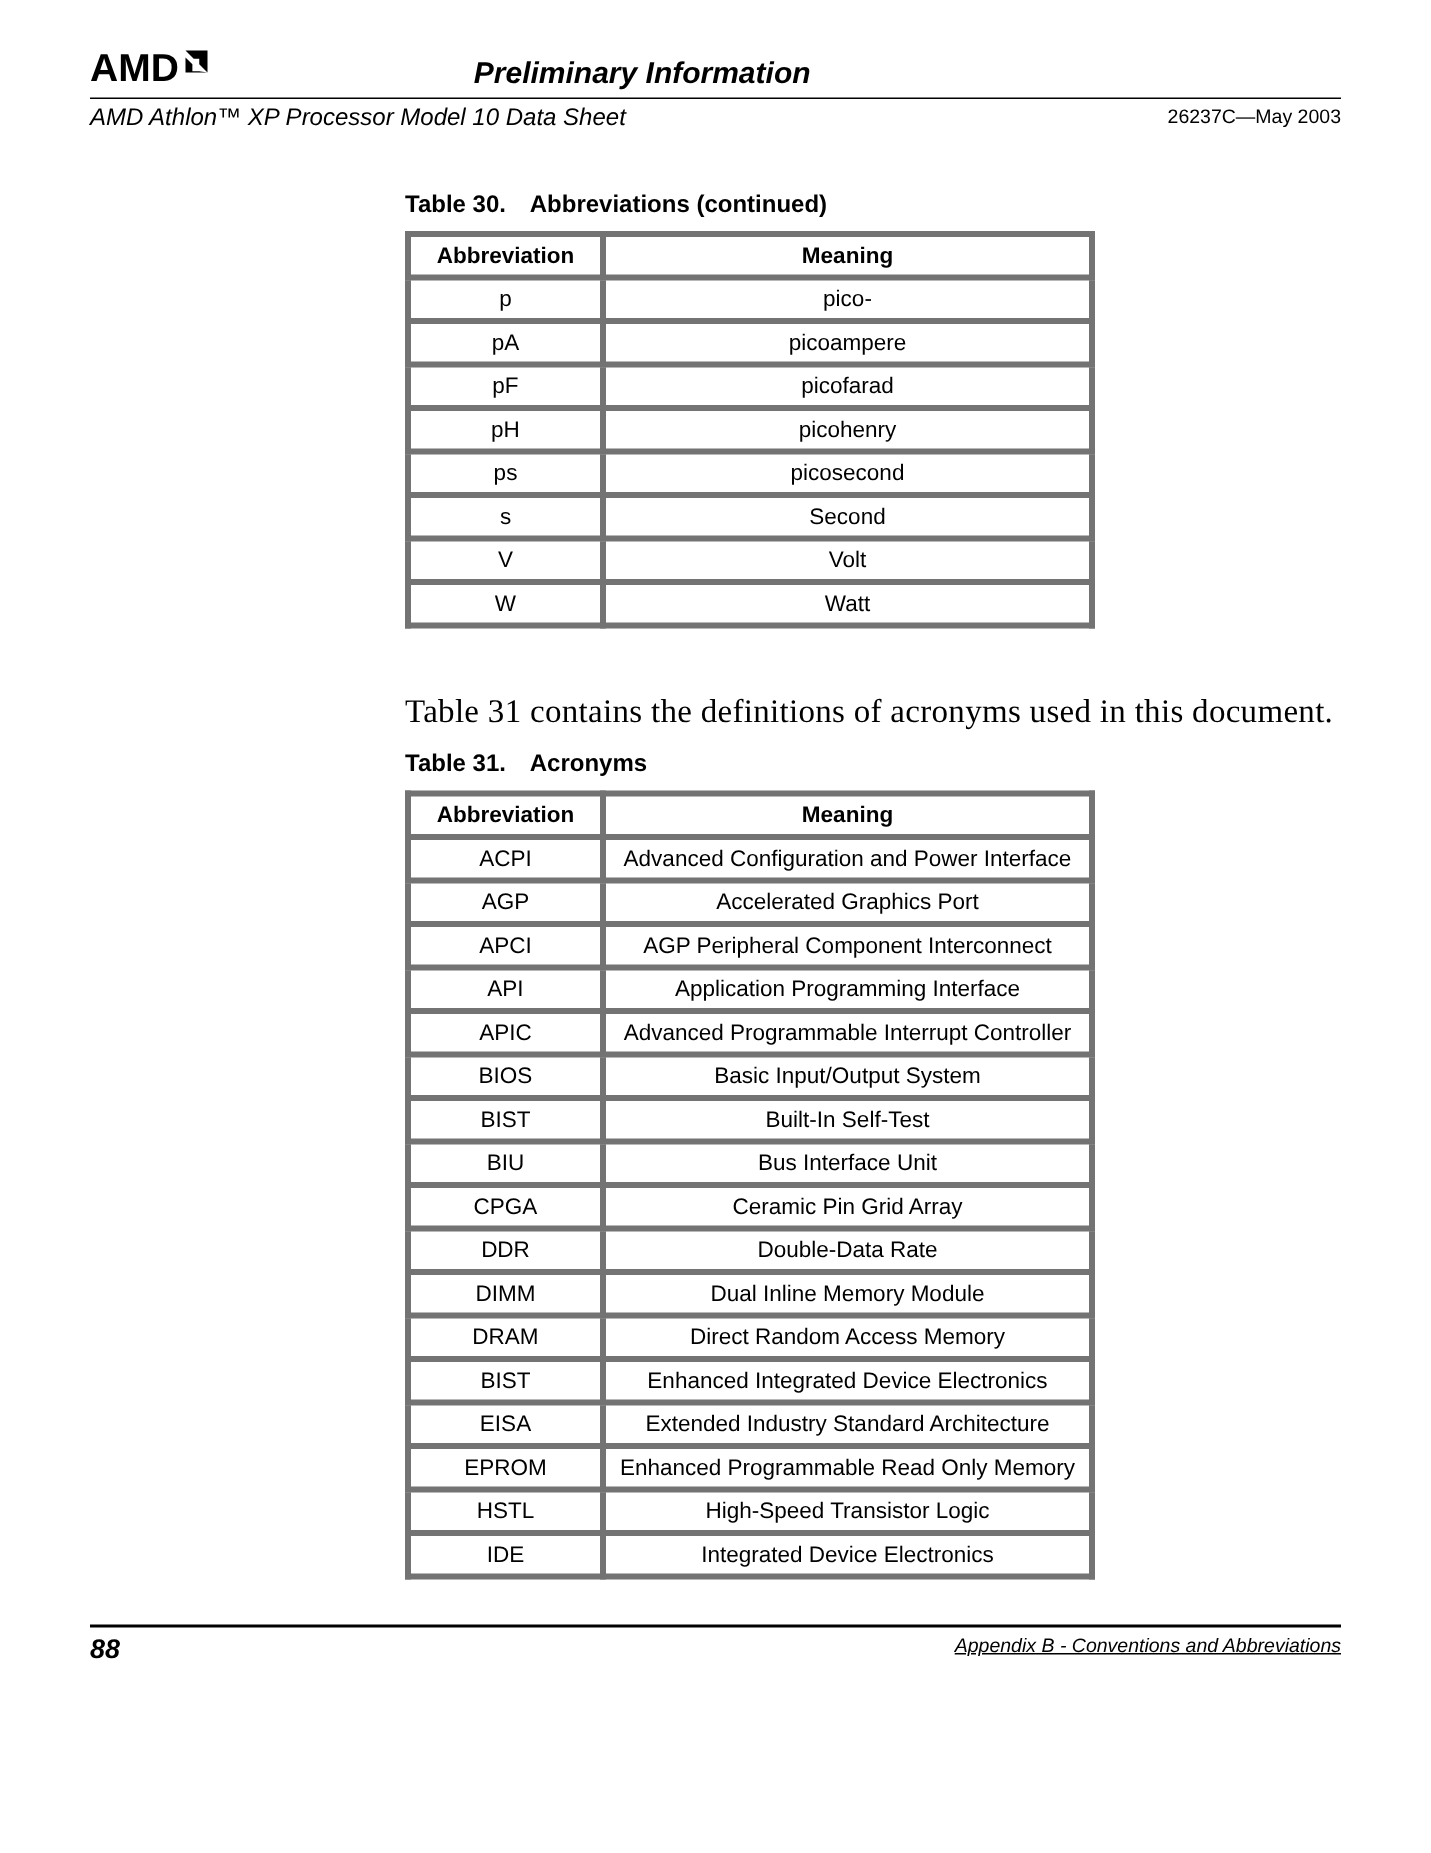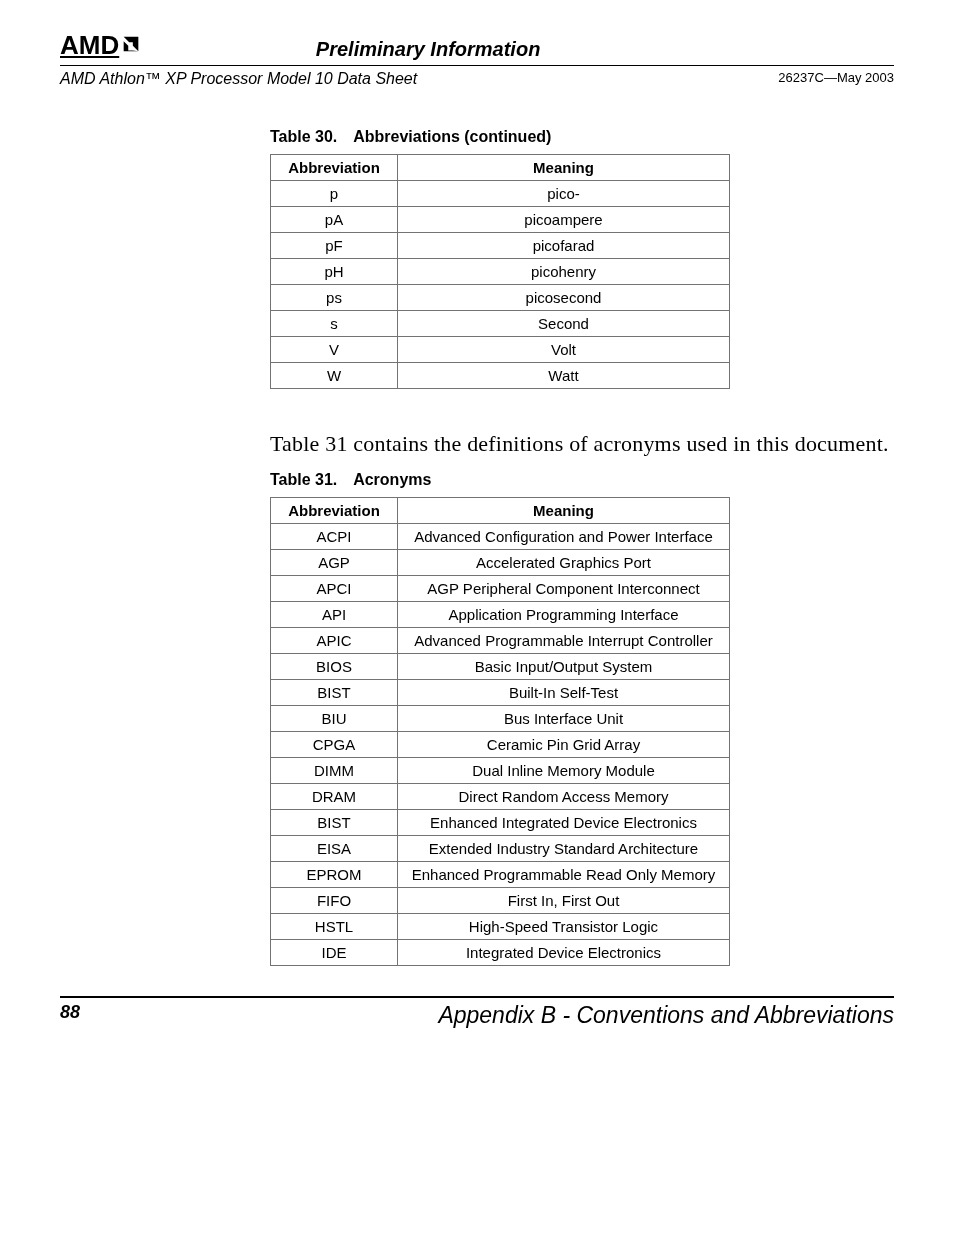--- a/index.html
+++ b/index.html
@@ -18,22 +18,20 @@
     align-items: flex-end;
     justify-content: space-between;
     margin-bottom: 4px;
   }
   .logo {
     font-family: Arial, Helvetica, sans-serif;
     font-weight: 900;
     font-size: 26px;
     letter-spacing: 0px;
     display: flex;
-    align-items: center;
-    text-decoration: underline;
   }
   .logo-mark {
     display: inline-block;
     margin-left: 1px;
     font-size: 26px;
     line-height: 1;
   }
   .prelim {
     font-family: Arial, Helvetica, sans-serif;
     font-weight: 900;
@@ -73,21 +71,21 @@
   .table-caption .num {
     margin-right: 12px;
   }
   table.data {
     border-collapse: collapse;
     width: 460px;
     font-family: Arial, Helvetica, sans-serif;
     font-size: 15px;
   }
   table.data th, table.data td {
-    border: 1px solid #737373;
+    border: 4px solid #737373;
     padding: 4px 8px;
     text-align: center;
   }
   table.data th {
     font-weight: 700;
   }
   table.data td.abbr {
     width: 110px;
   }
   .para {
@@ -110,21 +108,22 @@
     font-family: Arial, Helvetica, sans-serif;
     gap: 48px;
   }
   .page-num {
     font-weight: 700;
     font-style: italic;
     font-size: 18px;
   }
   .appendix {
     font-style: italic;
-    font-size: 23px;
+    font-size: 13px;
+    text-decoration: underline;
   }
 </style>
 </head>
 <body>
 
 <div class="page">
 
   <div class="header-row">
     <div class="logo">
       <span>AMD</span>
@@ -238,42 +237,42 @@
           </tr>
           <tr>
             <td class="abbr">BIU</td>
             <td>Bus Interface Unit</td>
           </tr>
           <tr>
             <td class="abbr">CPGA</td>
             <td>Ceramic Pin Grid Array</td>
           </tr>
           <tr>
+            <td class="abbr">DDR</td>
+            <td>Double-Data Rate</td>
+          </tr>
+          <tr>
             <td class="abbr">DIMM</td>
             <td>Dual Inline Memory Module</td>
           </tr>
           <tr>
             <td class="abbr">DRAM</td>
             <td>Direct Random Access Memory</td>
           </tr>
           <tr>
             <td class="abbr">BIST</td>
             <td>Enhanced Integrated Device Electronics</td>
           </tr>
           <tr>
             <td class="abbr">EISA</td>
             <td>Extended Industry Standard Architecture</td>
           </tr>
           <tr>
             <td class="abbr">EPROM</td>
             <td>Enhanced Programmable Read Only Memory</td>
-          </tr>
-          <tr>
-            <td class="abbr">FIFO</td>
-            <td>First In, First Out</td>
           </tr>
           <tr>
             <td class="abbr">HSTL</td>
             <td>High-Speed Transistor Logic</td>
           </tr>
           <tr>
             <td class="abbr">IDE</td>
             <td>Integrated Device Electronics</td>
           </tr>
         </tbody>

